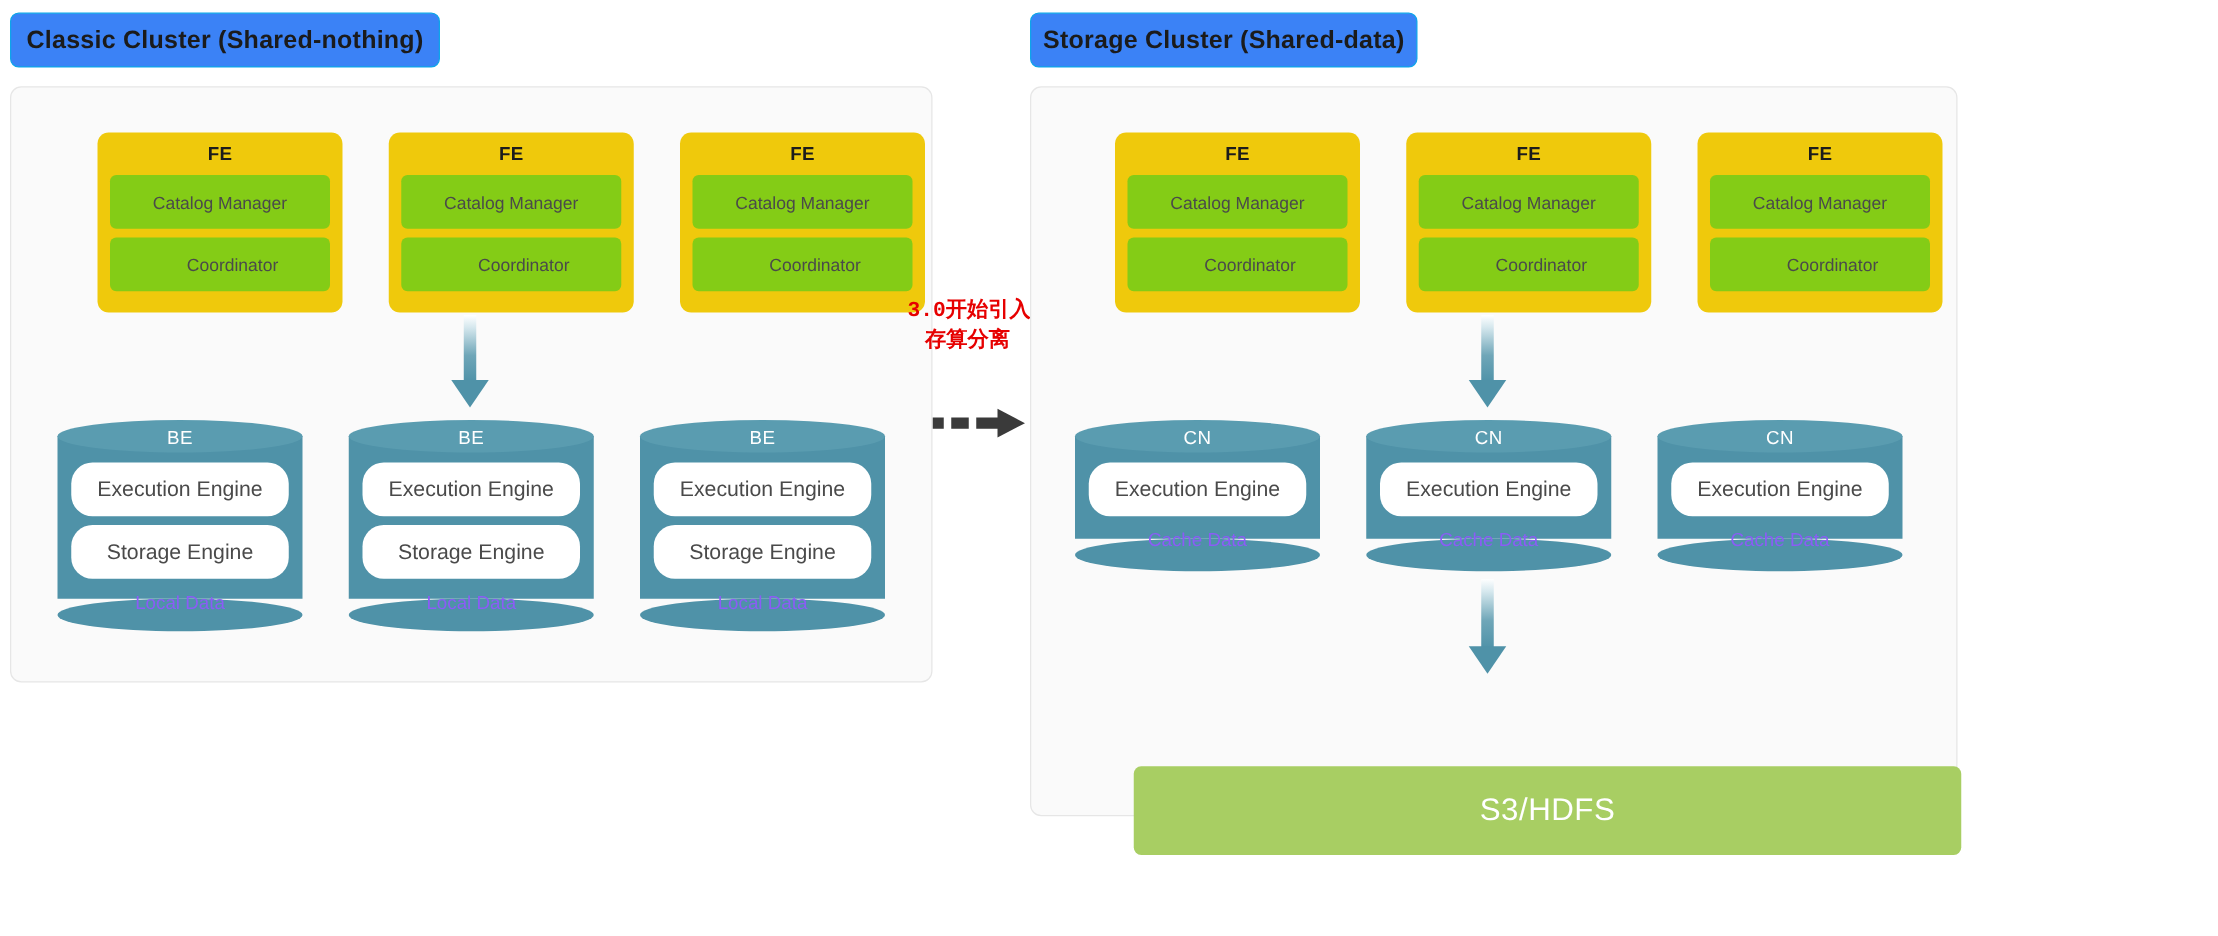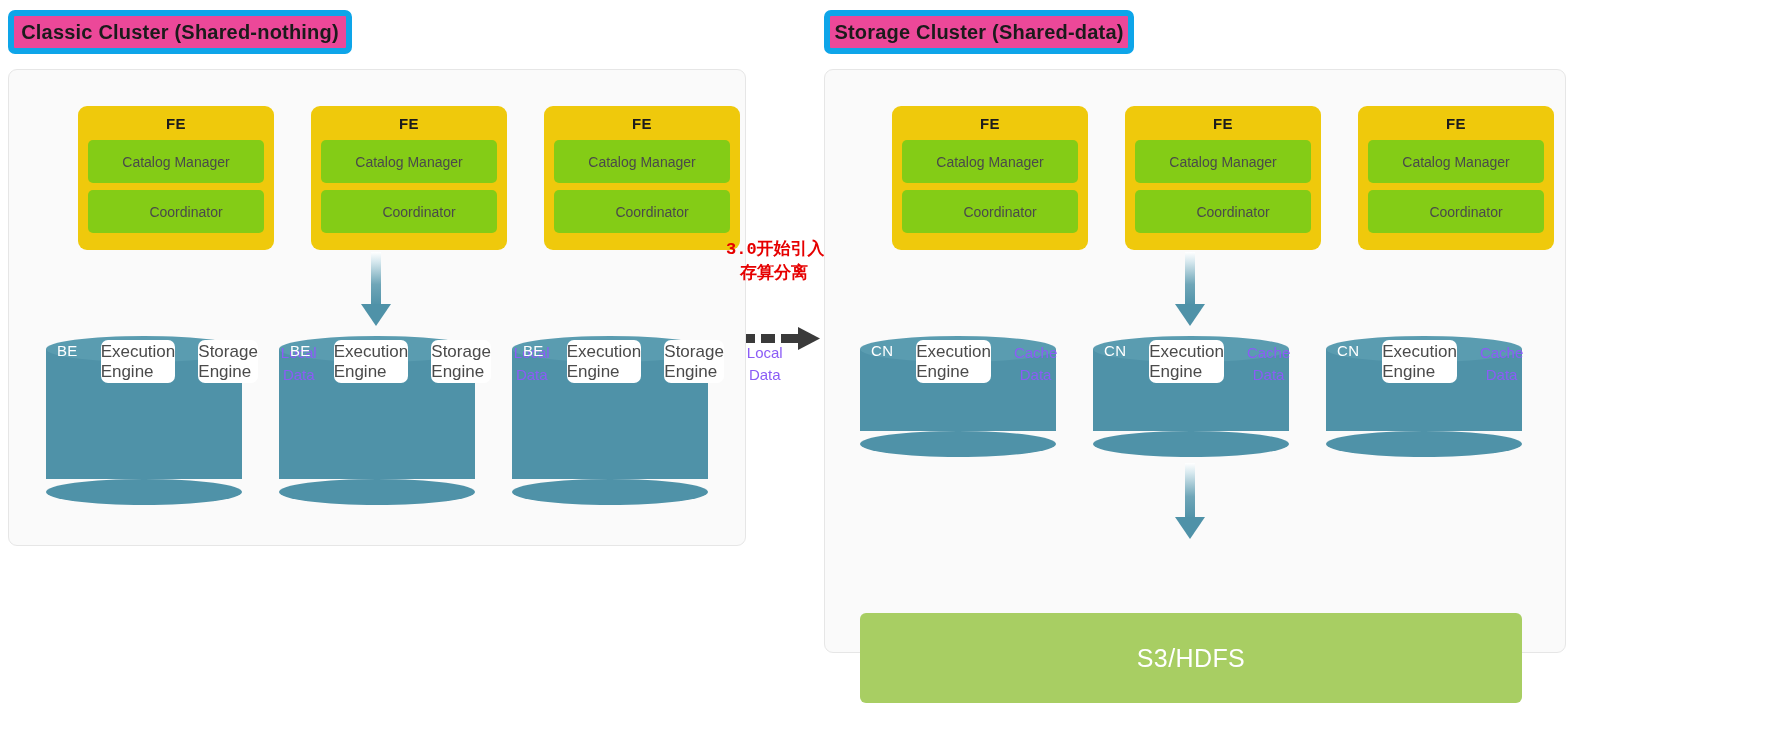--- a/index.html
+++ b/index.html
@@ -13,22 +13,22 @@
   .stage {
     position: relative;
     width: 1774px;
     height: 749px;
     background: #ffffff;
   }
 
   
   .chip {
     position: absolute;
-    background: #ec4899;
-    border: 6px solid #0ea5e9;
+    background: #3b82f6;
+    border: 1px solid #0ea5e9;
     border-radius: 7px;
     color: #1b1b1b;
     font-size: 20px;
     font-weight: bold;
     letter-spacing: .2px;
     display: flex;
     align-items: center;
     justify-content: center;
     white-space: nowrap;
   }
@@ -108,35 +108,34 @@
     border-radius: 50% / 50%;
     z-index: 1;
   }
   .cyl-content {
     position: absolute;
     left: 0; top: 0;
     width: 196px;
     z-index: 3;
     padding: 4px 11px 0 11px;
     display: flex;
-    flex-direction: row;
+    flex-direction: column;
     align-items: stretch;
-    gap: 23px;
   }
   .cyl-title {
     text-align: center;
     font-size: 15px;
     color: #ffffff;
     line-height: 22px;
     margin-bottom: 8px;
     letter-spacing: .3px;
   }
   .cyl-sub {
     background: #ffffff;
-    border-radius: 7px;
+    border-radius: 17px;
     height: 43px;
     display: flex;
     align-items: center;
     justify-content: center;
     font-size: 17px;
     color: #4a4a4a;
     margin-bottom: 7px;
   }
   .cyl-foot {
     text-align: center;
@@ -338,17 +337,17 @@
         <stop offset="0%" stop-color="#ffffff"></stop>
         <stop offset="18%" stop-color="#d6e8ee"></stop>
         <stop offset="60%" stop-color="#6fa6b8"></stop>
         <stop offset="100%" stop-color="#4f92a8"></stop>
       </linearGradient>
     </defs>
     <rect x="13" y="0" width="10" height="56" fill="url(#gradC)"></rect>
     <polygon points="3,54 33,54 18,76" fill="#4f92a8"></polygon>
   </svg>
 
-  <div class="green-bar" style="left:860px; top:613px; width:662px; height:90px;">
+  <div class="green-bar" style="left:907px; top:613px; width:662px; height:71px;">
     <span>S3/HDFS</span>
   </div>
 
 </div>
 
 </body></html>

